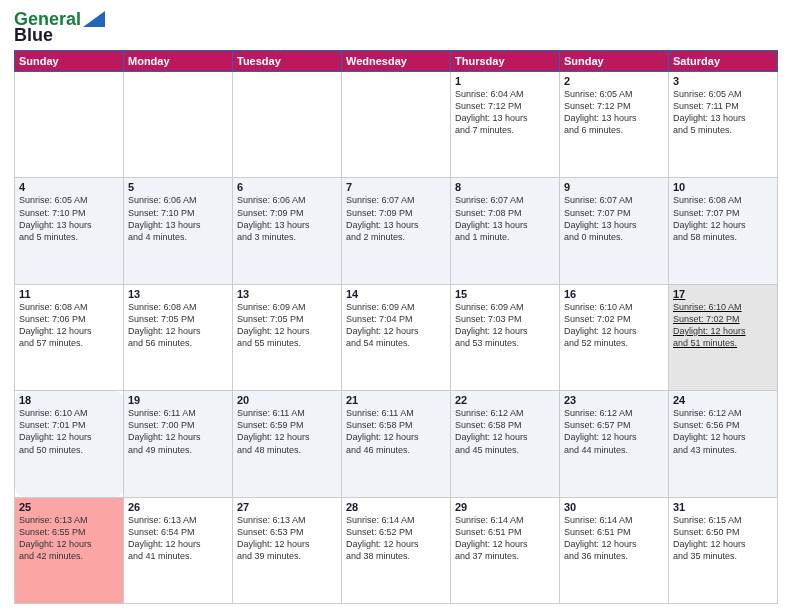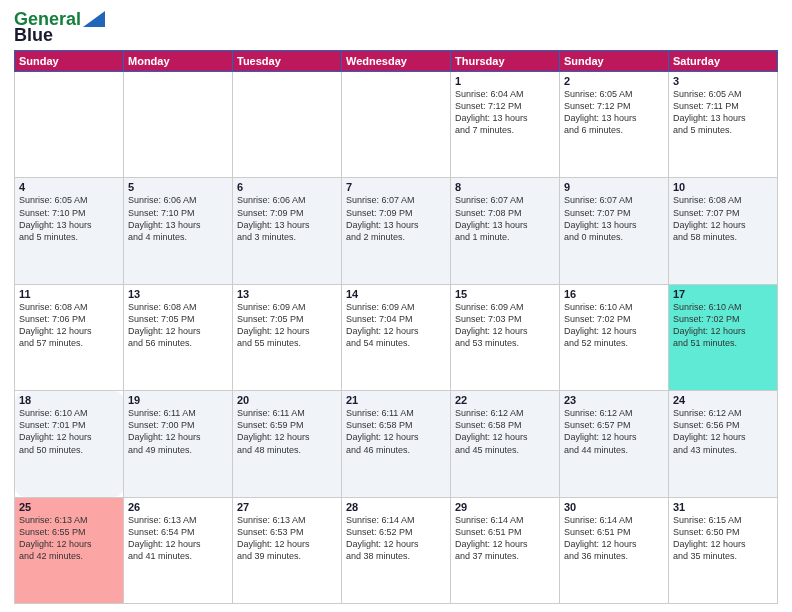--- a/index.html
+++ b/index.html
@@ -245,21 +245,21 @@
 Daylight: 12 hours
 and 53 minutes.</div>
           </td>
           <td style="background: rgb(255, 255, 255);">
             <span class="day-num">16</span>
             <div class="day-info" style="white-space: pre-line;">Sunrise: 6:10 AM
 Sunset: 7:02 PM
 Daylight: 12 hours
 and 52 minutes.</div>
           </td>
-          <td style="background: #5eead4;">
+          <td style="background: #e5e5e5; text-decoration: underline;">
             <span class="day-num">17</span>
             <div class="day-info" style="white-space: pre-line;">Sunrise: 6:10 AM
 Sunset: 7:02 PM
 Daylight: 12 hours
 and 51 minutes.</div>
           </td>
         </tr>
         <tr>
           <td style="background: rgb(240, 244, 249); border-radius: 10px;">
             <span class="day-num">18</span>

